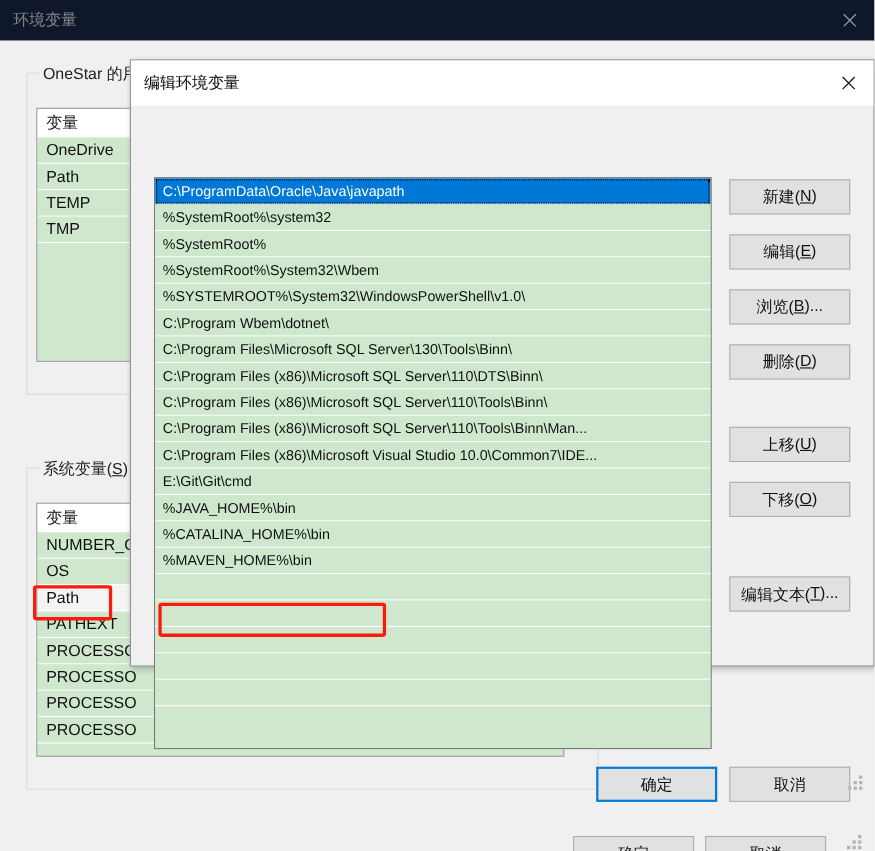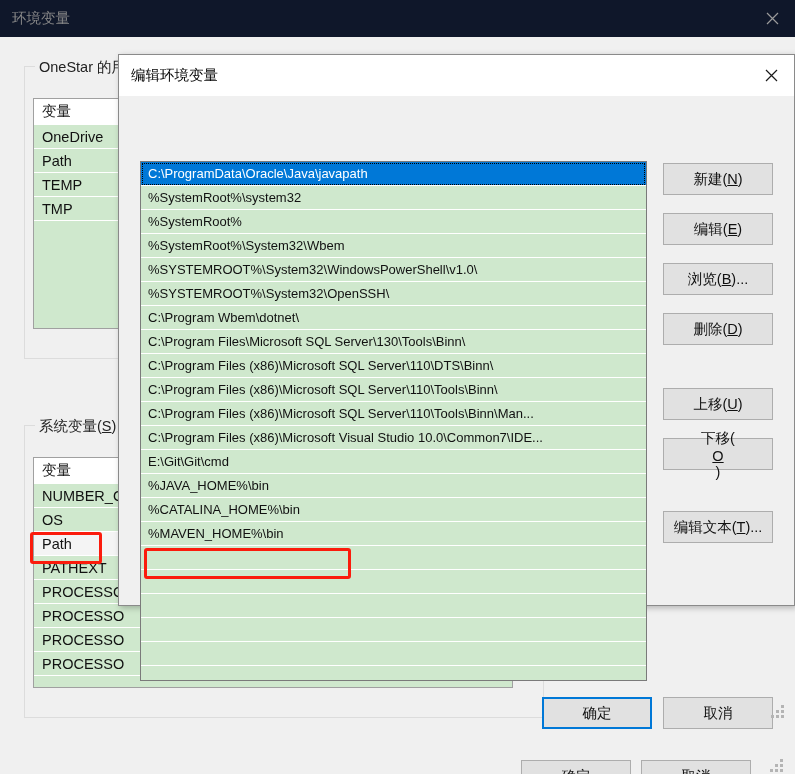--- a/index.html
+++ b/index.html
@@ -230,21 +230,20 @@
   </div>
 
   <div id="dlg-content">
 
     <div id="path-list">
         <div class="pl-row selected">C:\ProgramData\Oracle\Java\javapath</div>
         <div class="pl-row">%SystemRoot%\system32</div>
         <div class="pl-row">%SystemRoot%</div>
         <div class="pl-row">%SystemRoot%\System32\Wbem</div>
         <div class="pl-row">%SYSTEMROOT%\System32\WindowsPowerShell\v1.0\</div>
-        <div class="pl-row">%SYSTEMROOT%\System32\OpenSSH\</div>
         <div class="pl-row">C:\Program Wbem\dotnet\</div>
         <div class="pl-row">C:\Program Files\Microsoft SQL Server\130\Tools\Binn\</div>
         <div class="pl-row">C:\Program Files (x86)\Microsoft SQL Server\110\DTS\Binn\</div>
         <div class="pl-row">C:\Program Files (x86)\Microsoft SQL Server\110\Tools\Binn\</div>
         <div class="pl-row">C:\Program Files (x86)\Microsoft SQL Server\110\Tools\Binn\Man...</div>
         <div class="pl-row">C:\Program Files (x86)\Microsoft Visual Studio 10.0\Common7\IDE...</div>
         <div class="pl-row">E:\Git\Git\cmd</div>
         <div class="pl-row">%JAVA_HOME%\bin</div>
         <div class="pl-row">%CATALINA_HOME%\bin</div>
         <div class="pl-row">%MAVEN_HOME%\bin</div>
@@ -275,26 +274,26 @@
     <div class="btn dbtn" style="top:217px;">
       <span>删除(</span>
         <span class="u">D</span>
         <span>)</span>
     </div>
     <div class="btn dbtn" style="top:292px;">
       <span>上移(</span>
         <span class="u">U</span>
         <span>)</span>
     </div>
-    <div class="btn dbtn" style="top:342px;flex-direction:column;">
+    <div class="btn dbtn" style="top:342px;">
       <span>下移(</span>
         <span class="u">O</span>
         <span>)</span>
     </div>
-    <div class="btn dbtn" style="top:415px;">
+    <div class="btn dbtn" style="top:428px;">
       <span>编辑文本(</span>
         <span class="u">T</span>
         <span>)...</span>
     </div>
 
     <div class="btn default-focus" id="dlg-ok">确定</div>
     <div class="btn" id="dlg-cancel">取消</div>
 
     <div class="grip" style="left:652px; top:609px;">
       <i style="left:10px; top:0;"></i>

